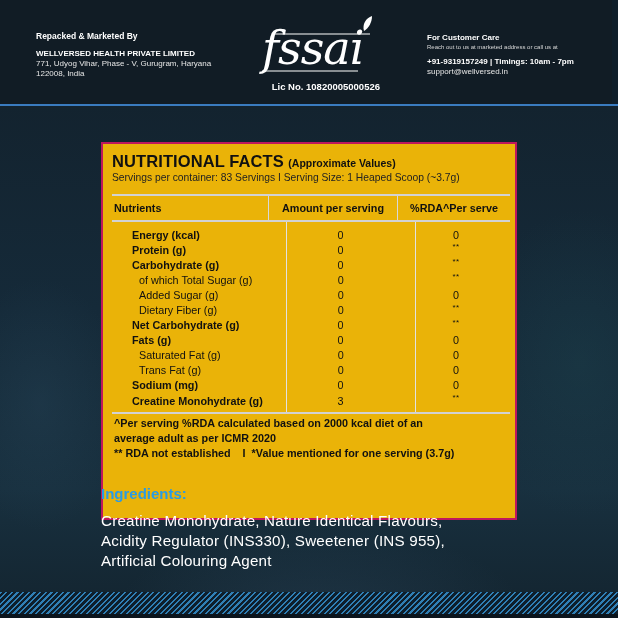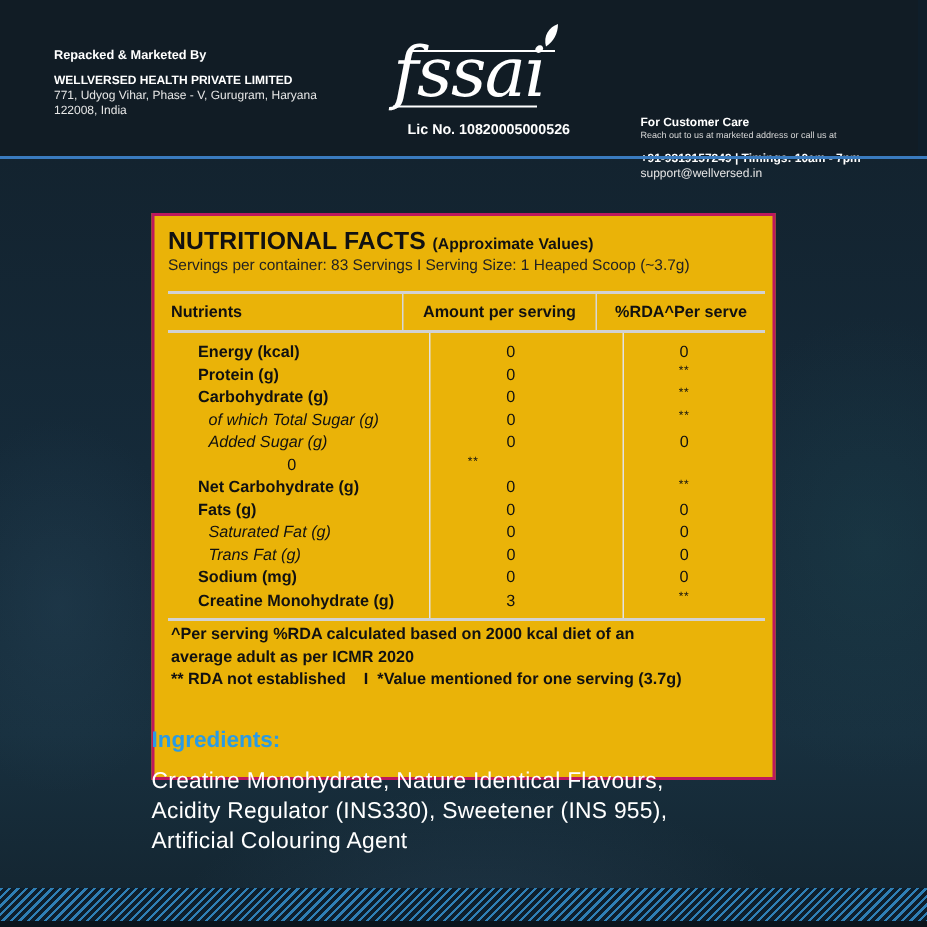--- a/index.html
+++ b/index.html
@@ -28,21 +28,21 @@
   .left-block { position: absolute; left: 36px; top: 31px; color: #ffffff; }
   .left-block .title { font-size: 8.5px; font-weight: bold; margin-bottom: 8px; }
   .left-block .company { font-size: 8px; font-weight: bold; line-height: 10px; }
   .left-block .addr { font-size: 8px; line-height: 10px; color: #e6e6e6; }
 
   .logo { position: absolute; left: 258px; top: 14px; width: 120px; height: 62px; }
   .lic { position: absolute; left: 250px; top: 81px; width: 130px; text-align: right;
          font-size: 9.5px; font-weight: bold; color: #ffffff; }
 
   .right-block { position: absolute; left: 427px; top: 33px; color: #ffffff; }
-  .right-block .title { font-size: 8px; font-weight: bold; line-height: 10px; margin-top: 44px; }
+  .right-block .title { font-size: 8px; font-weight: bold; line-height: 10px; }
   .right-block .sub { font-size: 6px; color: #d8d8d8; line-height: 8px; margin-bottom: 6px; }
   .right-block .phone { font-size: 8px; font-weight: bold; line-height: 10px; }
   .right-block .email { font-size: 8px; line-height: 10px; color: #e6e6e6; }
 
   .panel {
     position: absolute; left: 101px; top: 142px; width: 416px; height: 378px;
     background: #eab308; border: 2px solid #be185d;
   }
   .nf-title { position: absolute; left: 9px; top: 8px; color: #111; white-space: nowrap; }
   .nf-title .big { font-size: 16.5px; font-weight: bold; letter-spacing: 0.1px; }
@@ -56,21 +56,21 @@
   .col2 { width: 129px; text-align: center; }
   .col3 { width: 113px; text-align: center; }
   .thead .col1, .thead .col2, .thead .col3 { font-size: 10.8px; font-weight: bold; color: #111; }
   .thead .col2 { border-left: 1px solid #d8d8d8; height: 24px; line-height: 24px; }
   .thead .col3 { border-left: 1px solid #d8d8d8; height: 24px; line-height: 24px; }
   .tbody { position: relative; padding-top: 5px; padding-bottom: 4px; margin-left: 18px; }
   .tbody .divider2 { position: absolute; left: 156px; top: 0; bottom: 0; width: 1px; background: #e2e2e2; }
   .tbody .divider3 { position: absolute; left: 285px; top: 0; bottom: 0; width: 1px; background: #e2e2e2; }
   .row { display: flex; height: 15.1px; align-items: center; font-size: 10.8px; color: #111; }
   .row .col1.bold { font-weight: bold; }
-  .row .col1.sub { font-style: italic; padding-left: 9px; }
+  .row .col1.sub { padding-left: 9px; }
   .row .col2, .row .col3 { font-size: 10.8px; }
   .row .col3.stars { font-size: 8px; letter-spacing: 0.5px; position: relative; top: -3px; }
 
   .notes { position: absolute; left: 11px; top: 272px; font-size: 10.8px; font-weight: bold; color: #111; line-height: 15px; width: 400px; }
 
   .ing-title { position: absolute; left: 101px; top: 485px; font-size: 15px; font-weight: bold; color: #2a9be4; }
   .ing-body { position: absolute; left: 101px; top: 511px; width: 440px; font-size: 15.2px; color: #ffffff; line-height: 20px; font-weight: normal; letter-spacing: 0.2px; }
 
   .hatch {
     position: absolute; left: 0; top: 592px; width: 618px; height: 22px;
@@ -146,20 +146,21 @@
         <div class="col1 sub">of which Total Sugar (g)</div>
         <div class="col2">0</div>
         <div class="col3 stars">**</div>
       </div>
       <div class="row">
         <div class="col1 sub">Added Sugar (g)</div>
         <div class="col2">0</div>
         <div class="col3">0</div>
       </div>
       <div class="row">
+        <div class="col1 sub">Dietary Fiber (g)</div>
         <div class="col2">0</div>
         <div class="col3 stars">**</div>
       </div>
       <div class="row">
         <div class="col1 bold">Net Carbohydrate (g)</div>
         <div class="col2">0</div>
         <div class="col3 stars">**</div>
       </div>
       <div class="row">
         <div class="col1 bold">Fats (g)</div>

